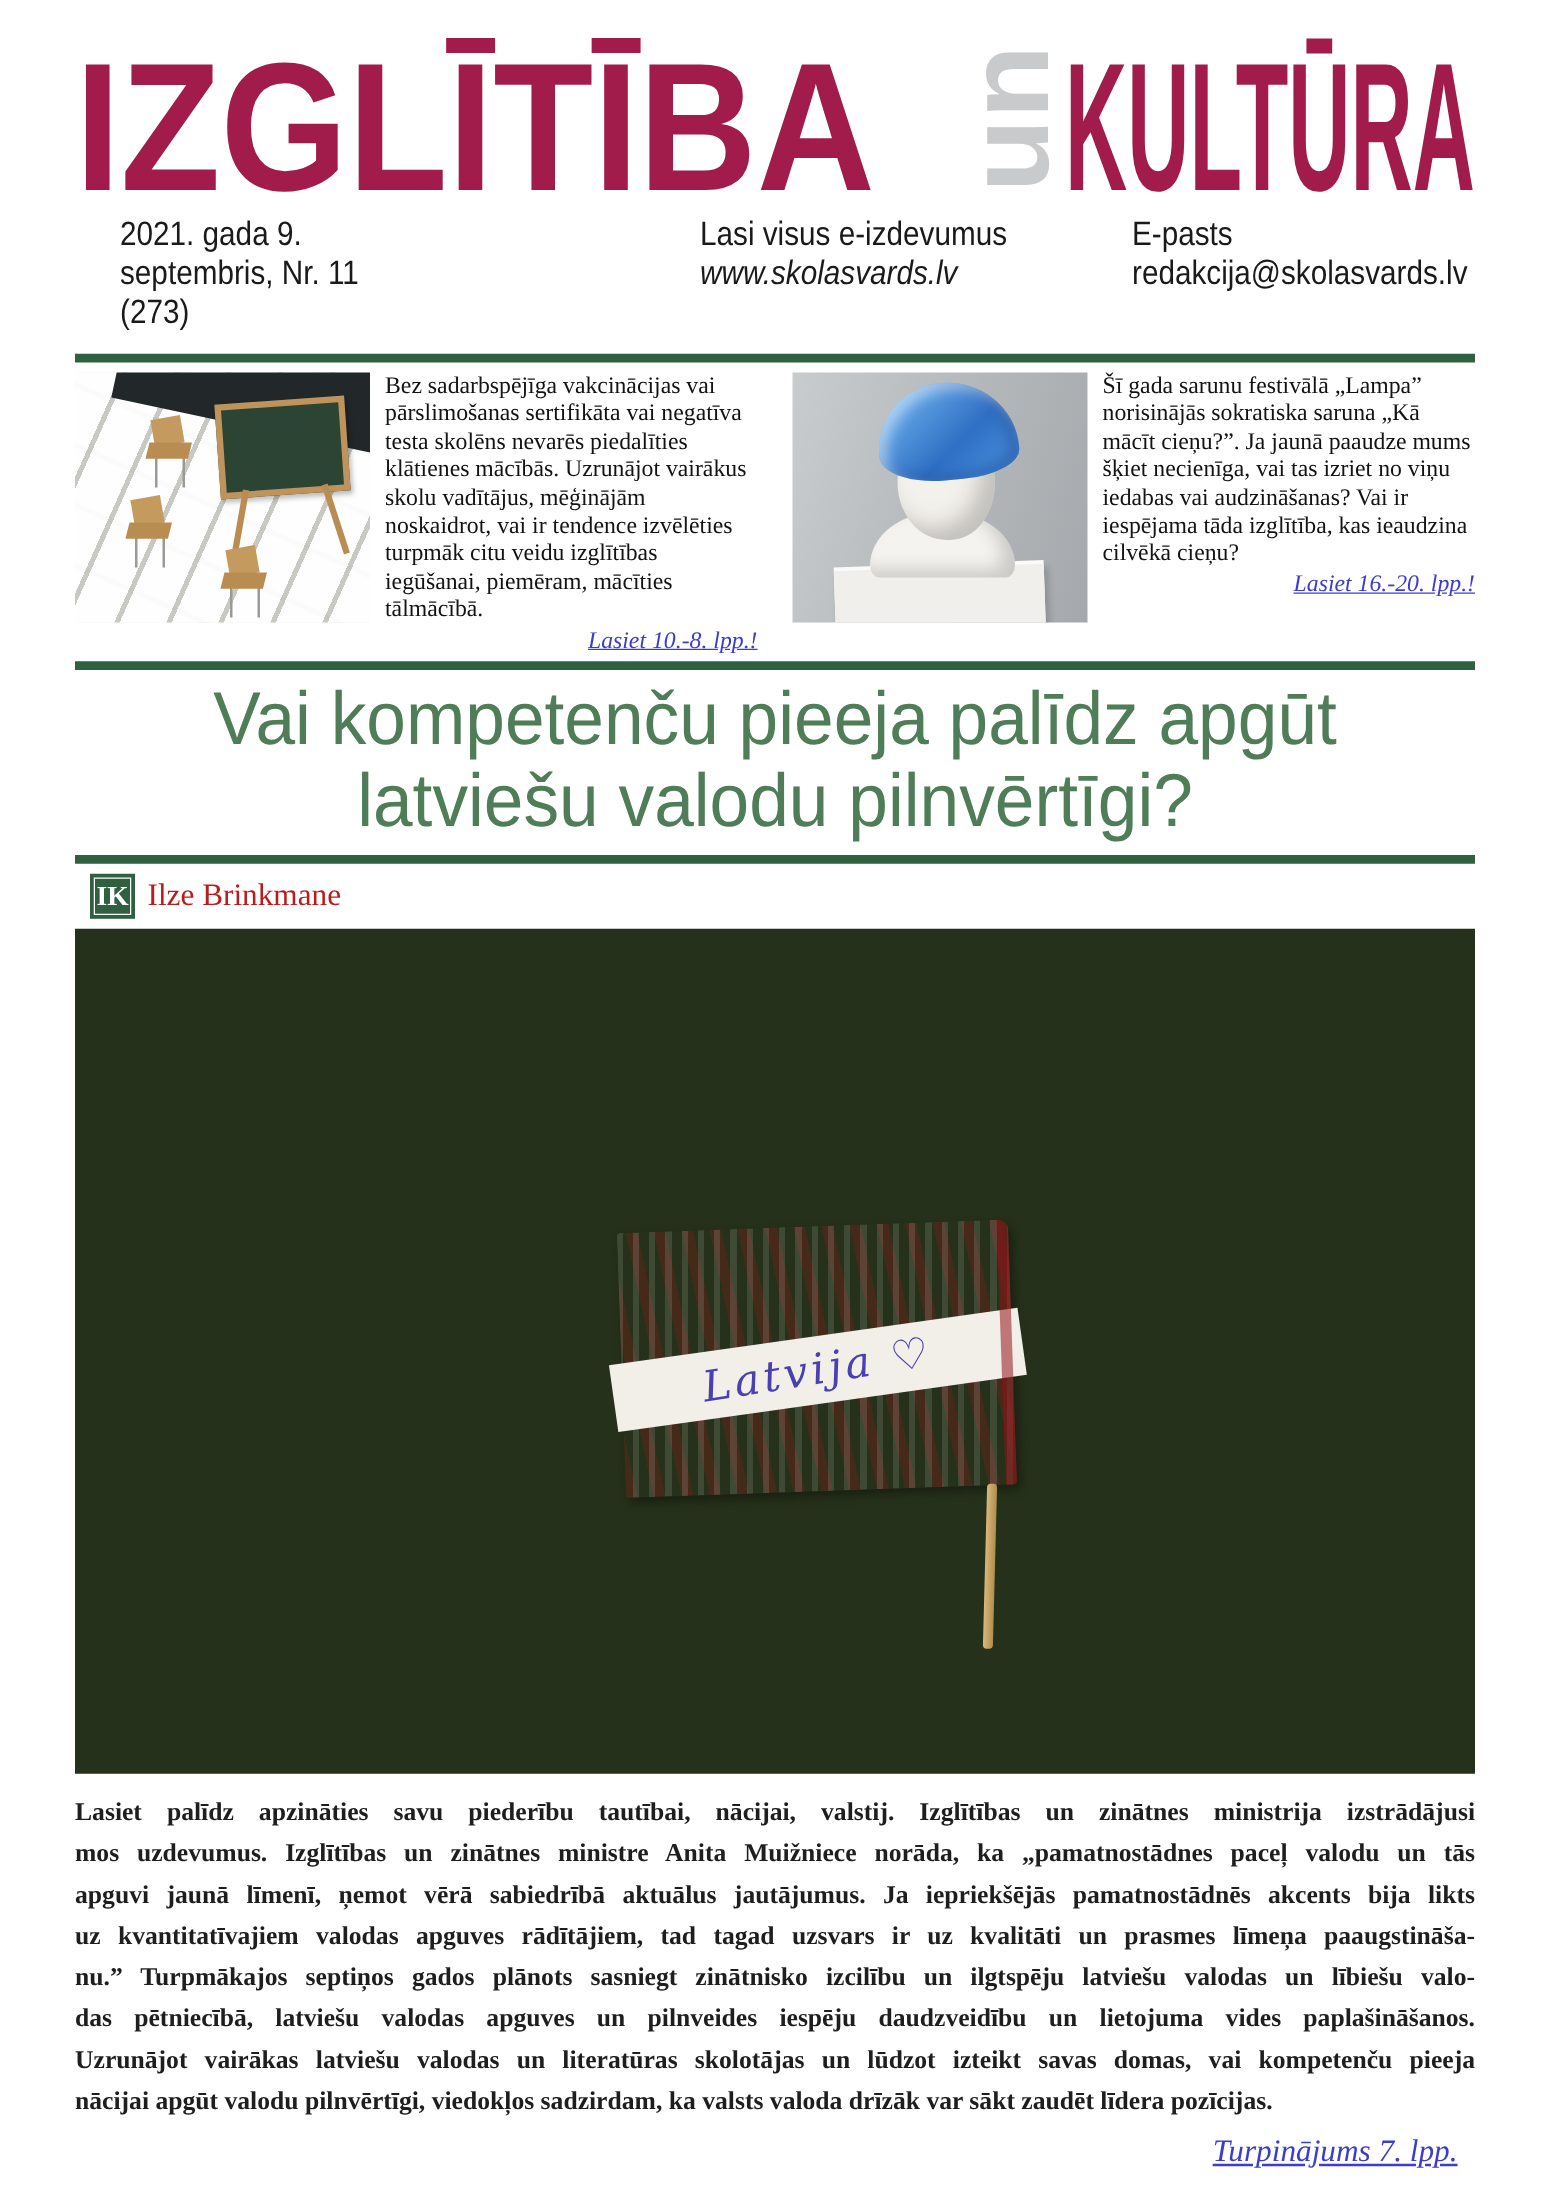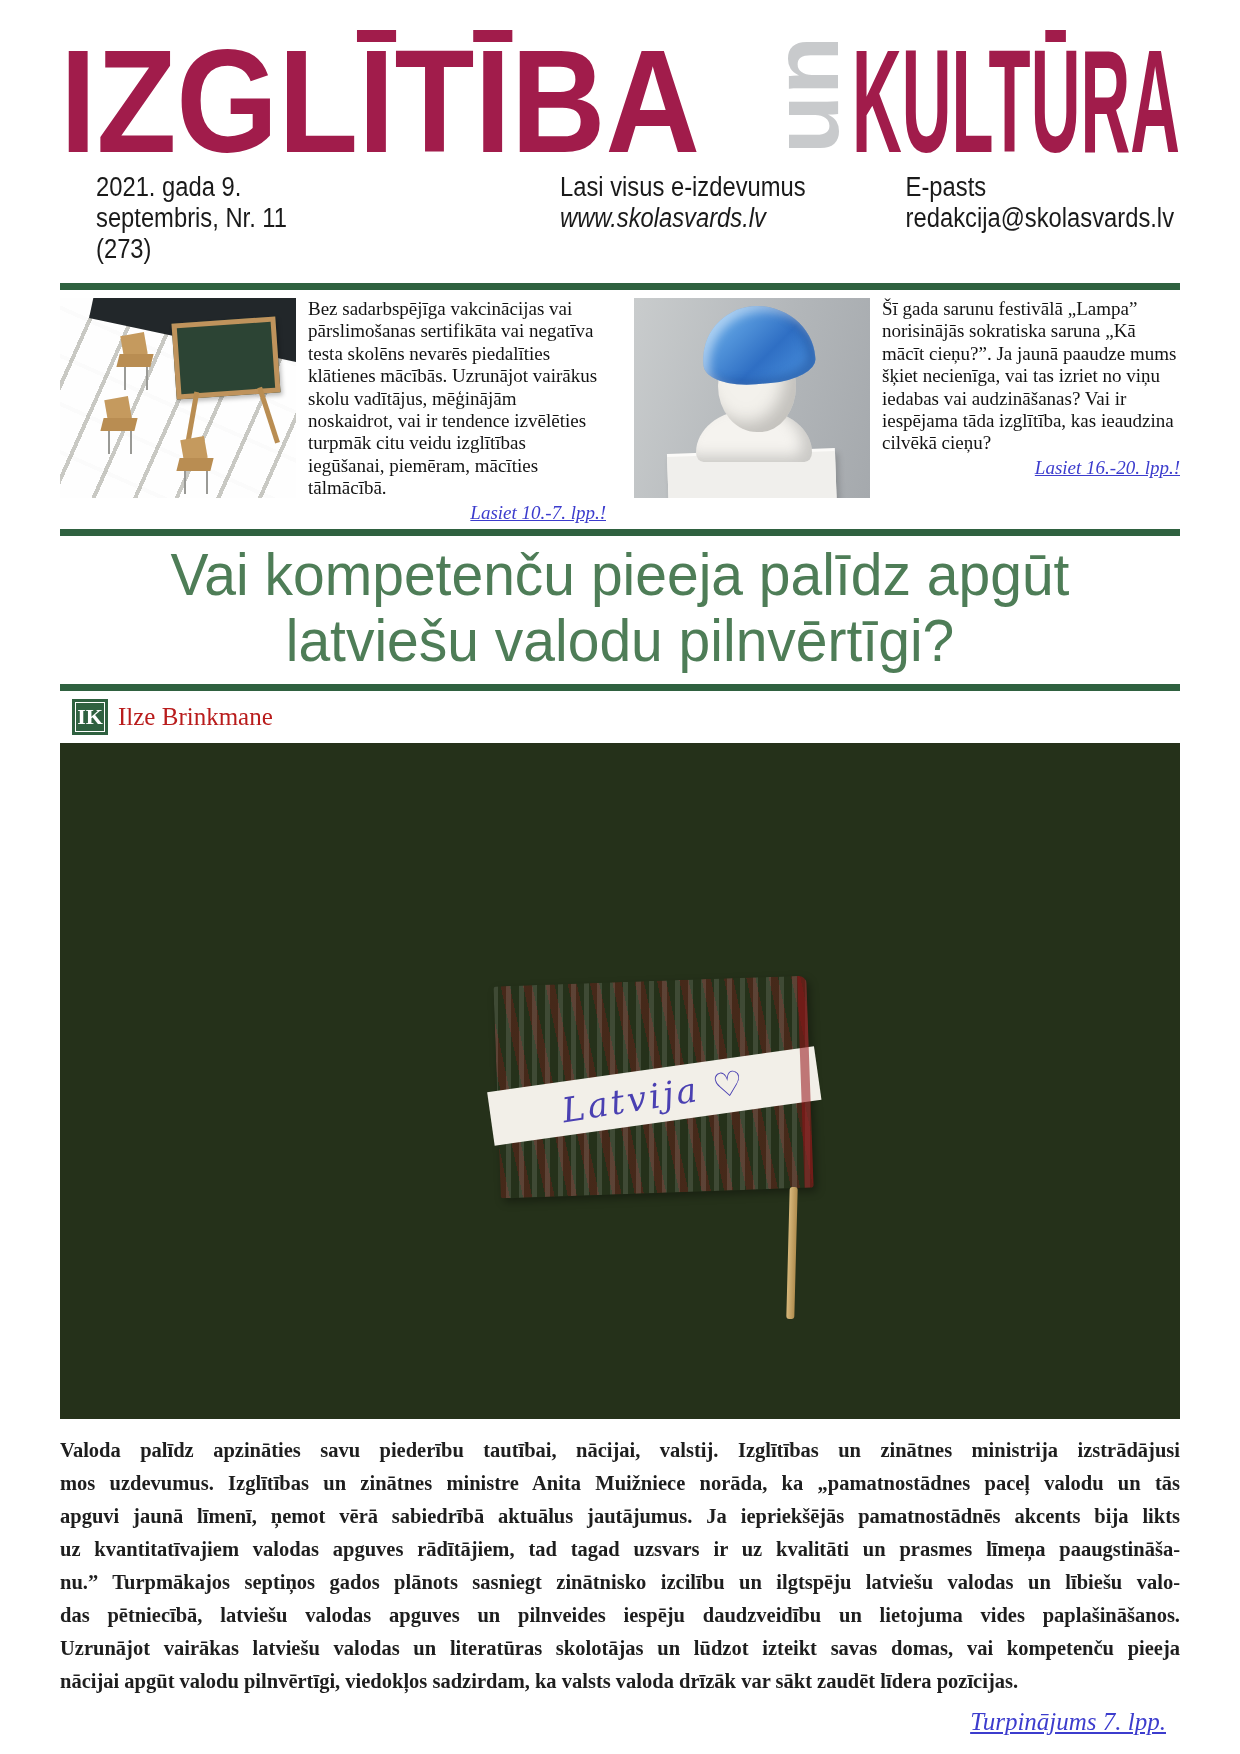--- a/index.html
+++ b/index.html
@@ -169,21 +169,21 @@
       <div class="teaser">
         <div class="teaser-img kb-scene">
           <div class="kb-screen"></div>
           <div class="chalkboard"></div>
           <div class="chair chair-1"></div>
           <div class="chair chair-2"></div>
           <div class="chair chair-3"></div>
         </div>
         <div class="teaser-body">
           <div class="teaser-text">Bez sadarbspējīga vakcinācijas vai pārslimošanas sertifikāta vai negatīva testa skolēns nevarēs piedalīties klātienes mācībās. Uzrunājot vairākus skolu vadītājus, mēģinājām noskaidrot, vai ir tendence izvēlēties turpmāk citu veidu izglītības iegūšanai, piemēram, mācīties tālmācībā.</div>
-          <a class="teaser-link" href="#">Lasiet 10.-7. lpp.!</a>
+          <a class="teaser-link" href="#">Lasiet 10.-8. lpp.!</a>
         </div>
       </div>
       <div class="teaser">
         <div class="teaser-img bust-scene">
           <div class="pedestal"></div>
           <div class="bust-shoulders"></div>
           <div class="bust-head"></div>
           <div class="bust-cap"></div>
         </div>
         <div class="teaser-body">
@@ -210,21 +210,21 @@
     <div class="photo">
       <div class="flag">
         <div class="flag-stripe">
           <span class="flag-text">Latvija ♡</span>
         </div>
       </div>
       <div class="flag-stick"></div>
     </div>
 
     <div class="body-text">
-      <div class="body-line">Valoda palīdz apzināties savu piederību tautībai, nācijai, valstij. Izglītības un zinātnes ministrija izstrādājusi</div>
+      <div class="body-line">Lasiet palīdz apzināties savu piederību tautībai, nācijai, valstij. Izglītības un zinātnes ministrija izstrādājusi</div>
       <div class="body-line">mos uzdevumus. Izglītības un zinātnes ministre Anita Muižniece norāda, ka „pamatnostādnes paceļ valodu un tās</div>
       <div class="body-line">apguvi jaunā līmenī, ņemot vērā sabiedrībā aktuālus jautājumus. Ja iepriekšējās pamatnostādnēs akcents bija likts</div>
       <div class="body-line">uz kvantitatīvajiem valodas apguves rādītājiem, tad tagad uzsvars ir uz kvalitāti un prasmes līmeņa paaugstināša-</div>
       <div class="body-line">nu.” Turpmākajos septiņos gados plānots sasniegt zinātnisko izcilību un ilgtspēju latviešu valodas un lībiešu valo-</div>
       <div class="body-line">das pētniecībā, latviešu valodas apguves un pilnveides iespēju daudzveidību un lietojuma vides paplašināšanos.</div>
       <div class="body-line">Uzrunājot vairākas latviešu valodas un literatūras skolotājas un lūdzot izteikt savas domas, vai kompetenču pieeja</div>
       <div class="body-line last">nācijai apgūt valodu pilnvērtīgi, viedokļos sadzirdam, ka valsts valoda drīzāk var sākt zaudēt līdera pozīcijas.</div>
     </div>
 
     <div class="continuation">

